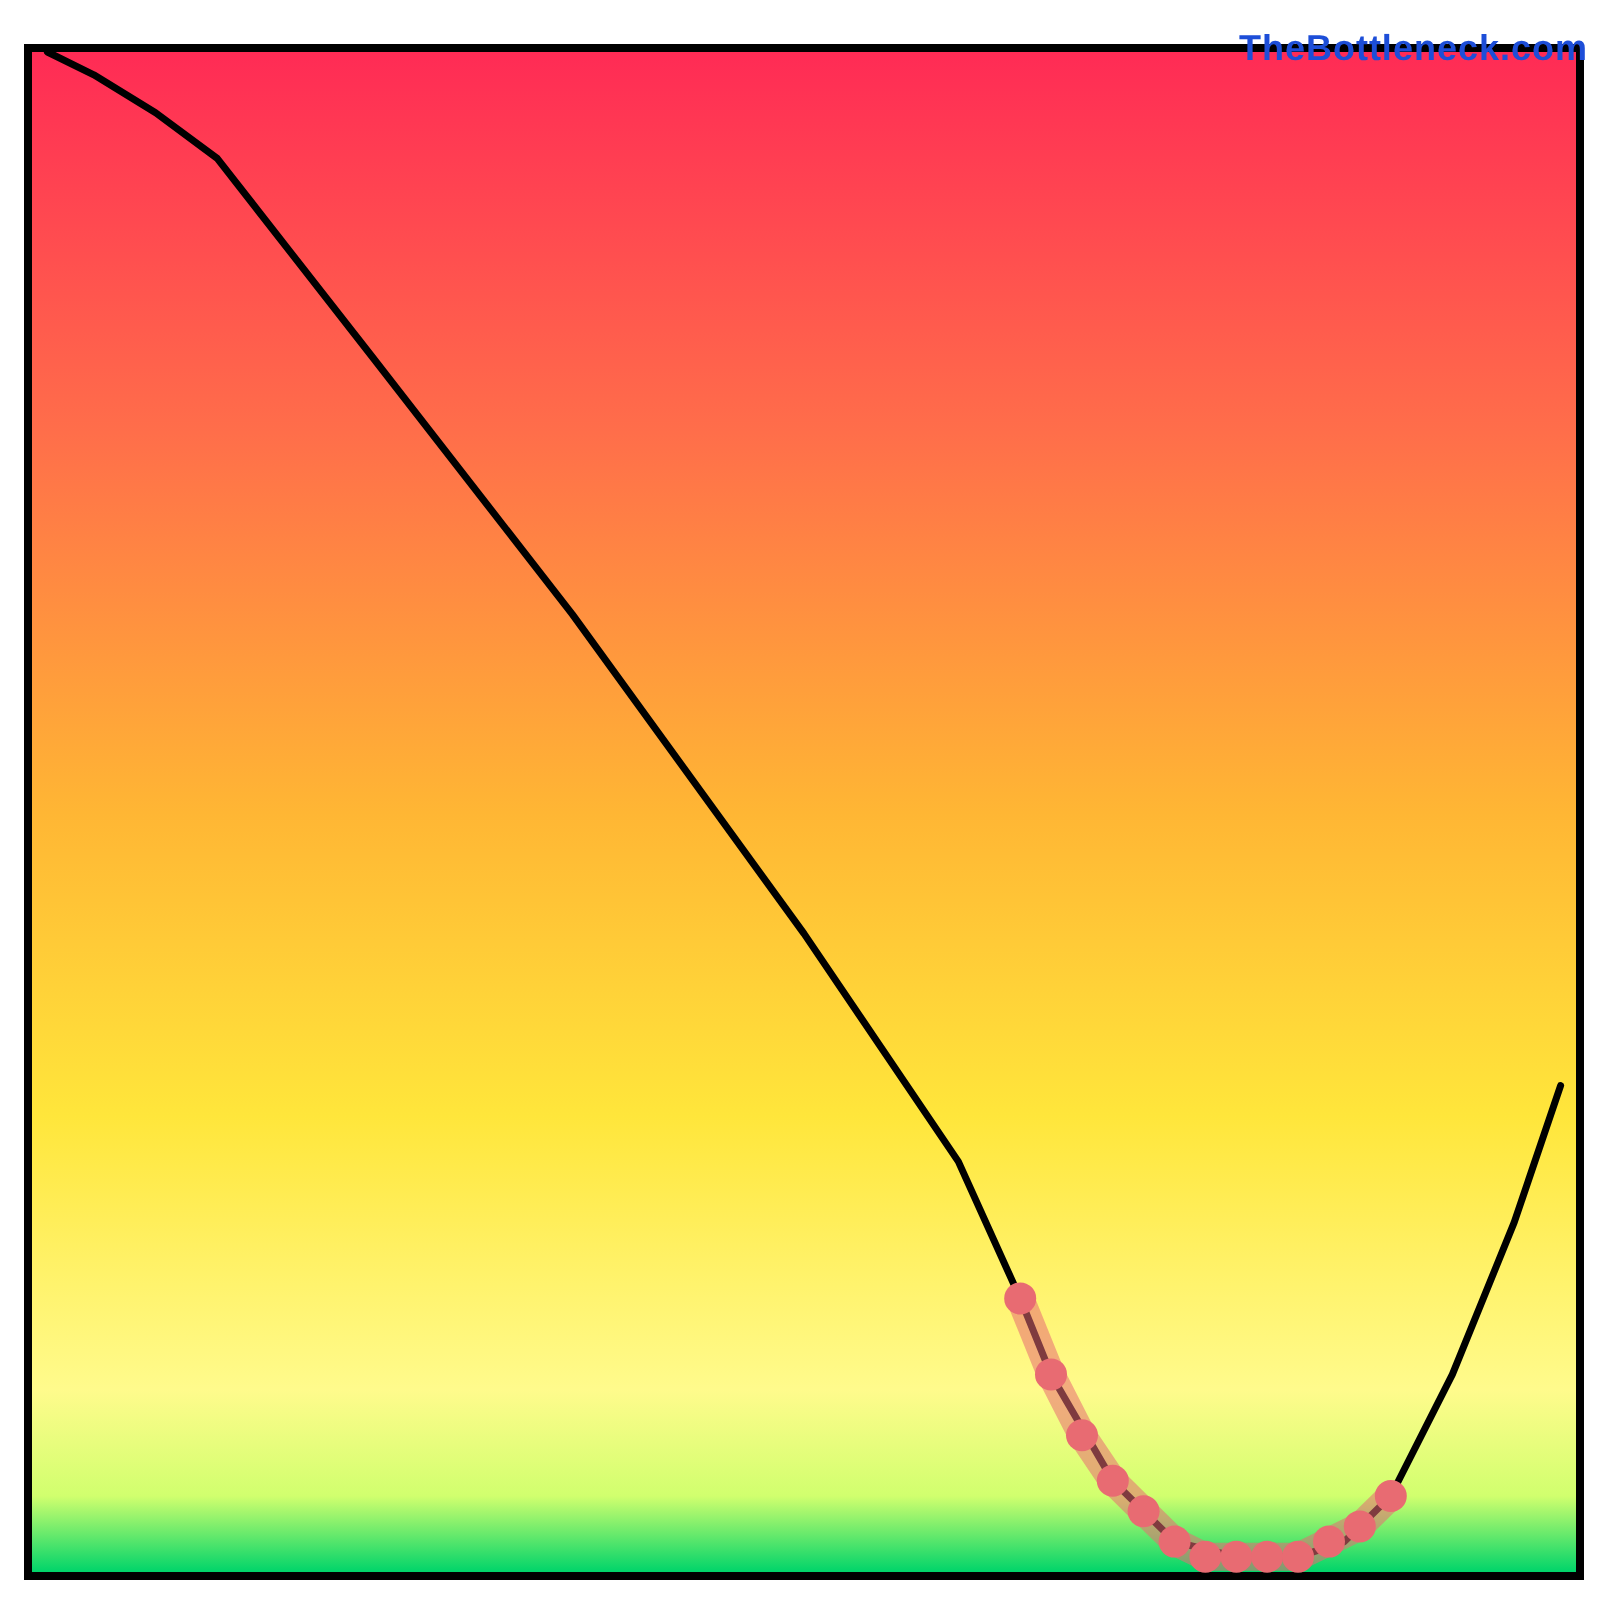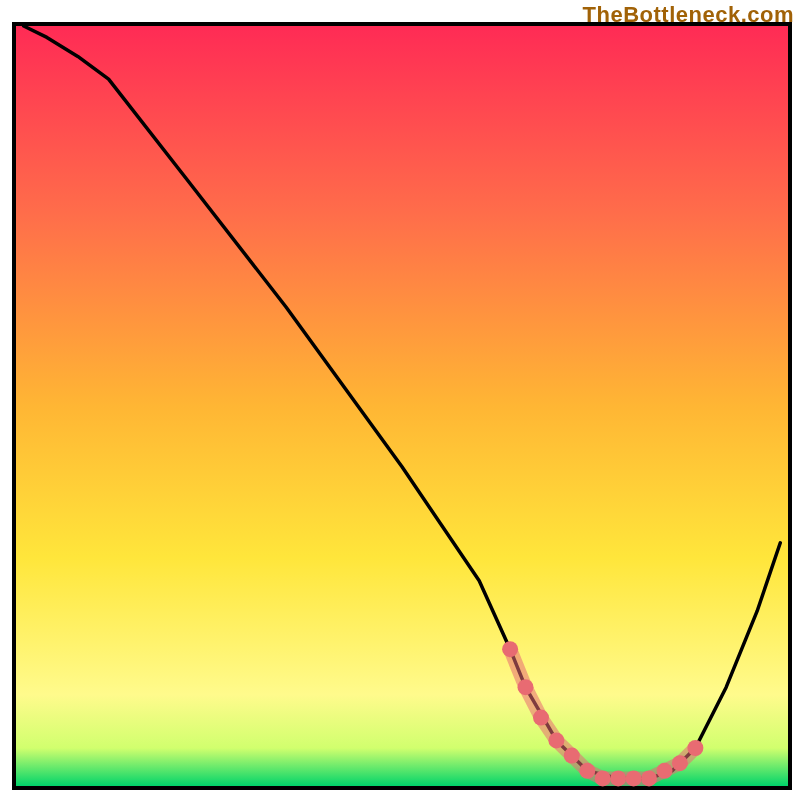--- a/index.html
+++ b/index.html
@@ -11,25 +11,25 @@
     font-family: Arial, Helvetica, sans-serif;
     overflow: hidden;
   }
   .chart-wrap {
     position: relative;
     width: 800px;
     height: 800px;
   }
   .watermark {
     position: absolute;
-    top: 2px;
+    top: 14px;
     right: 6px;
-    font-size: 22px;
+    font-size: 18px;
     font-weight: 600;
-    color: #a16207;
+    color: #1d4ed8;
     letter-spacing: 0.5px;
     z-index: 10;
   }
   svg {
     display: block;
   }
 </style>
 </head>
 <body>
 

